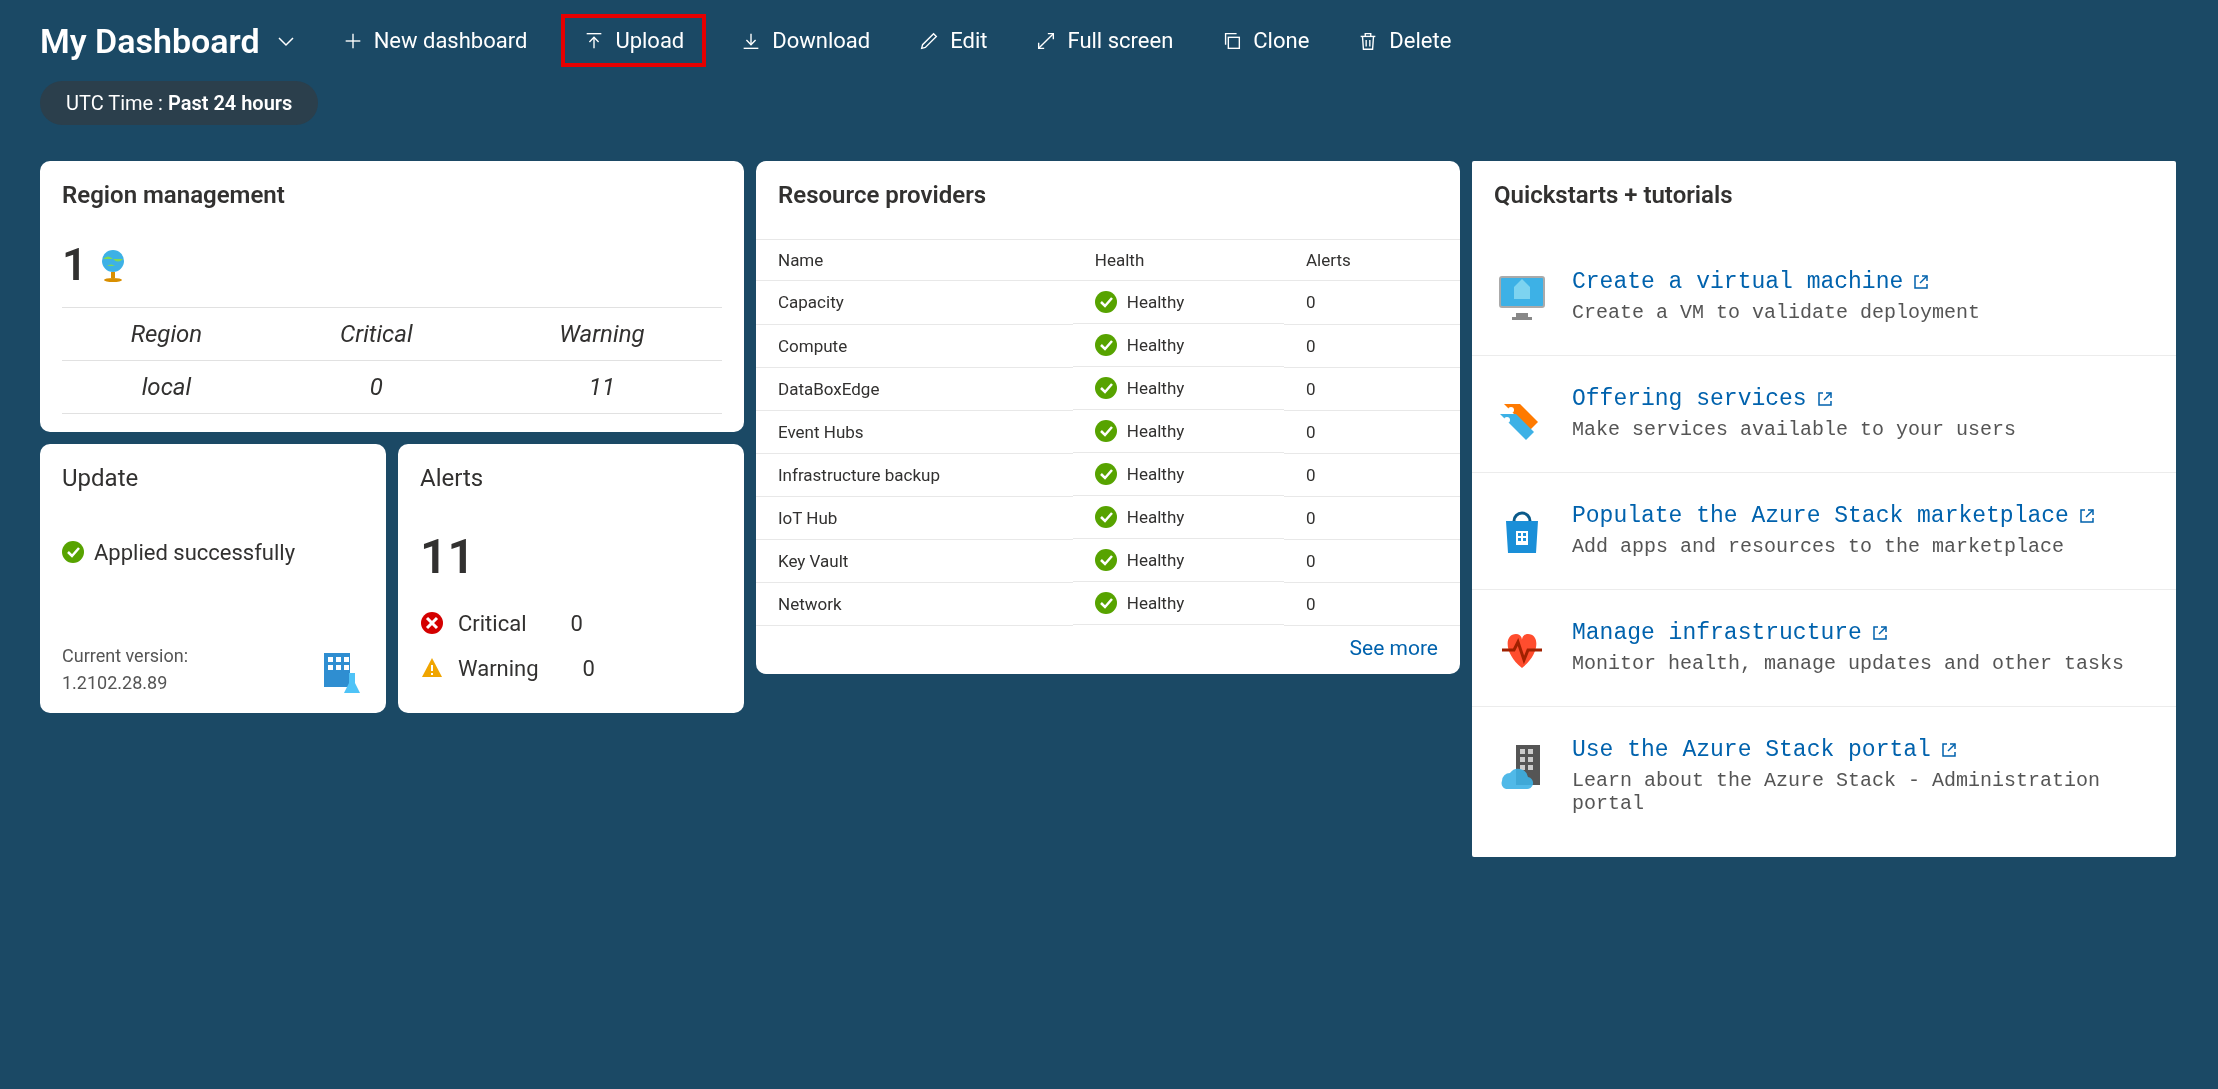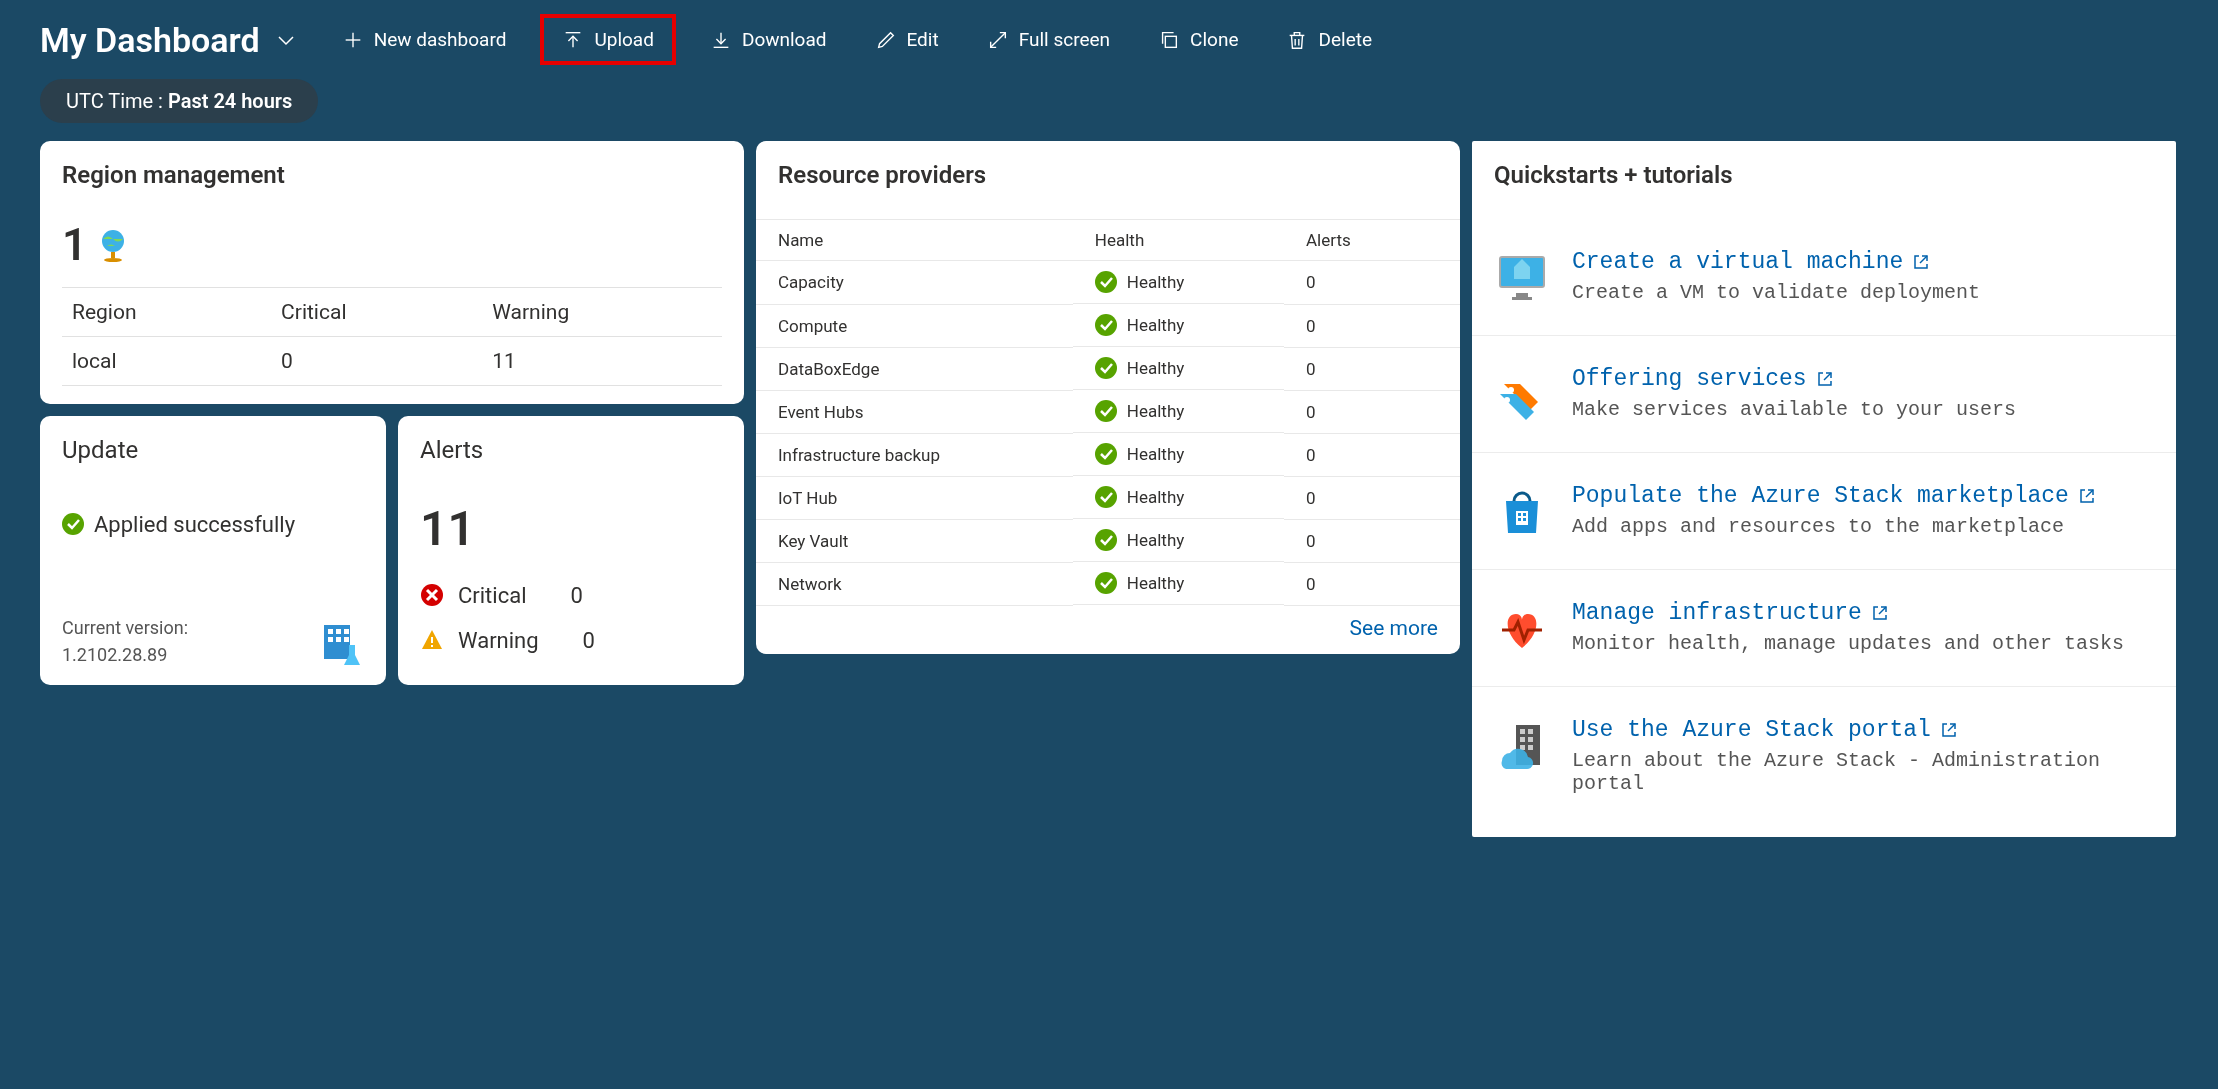--- a/index.html
+++ b/index.html
@@ -17,26 +17,26 @@
     padding: 14px 40px 8px 40px;
     gap: 30px;
     color: #fff;
   }
   .dash-title-wrap { display: flex; align-items: center; gap: 14px; cursor: pointer; }
   .dash-title { font-size: 34px; font-weight: 600; color: #fff; }
   .chevron { font-size: 22px; }
   .toolbar { display: flex; gap: 20px; align-items: center; }
   .tb-btn {
     display: flex; align-items: center; gap: 10px;
-    padding: 6px 12px; color: #fff; font-size: 19px;
+    padding: 6px 12px; color: #fff; font-size: 22px;
     cursor: pointer; border: 2px solid transparent;
   }
   .tb-btn.highlight { border: 4px solid #e60000; padding: 10px 18px; }
   .tb-icon { width: 22px; height: 22px; display: inline-block; }
-  .pill-row { padding: 6px 40px 18px 40px; }
+  .pill-row { padding: 6px 40px 36px 40px; }
   .pill {
     display: inline-block;
     background: #2b3f4c;
     color: #fff;
     border-radius: 26px;
     padding: 10px 26px;
     font-size: 20px;
   }
   .pill .strong { font-weight: 600; }
   .tile {
@@ -46,23 +46,24 @@
   .tile-header {
     font-size: 24px; font-weight: 600; color: #323130;
     padding: 20px 22px 30px 22px;
   }
   .region-body { padding: 0 22px 14px 22px; }
   .region-count-row { display: flex; align-items: center; gap: 10px; padding: 0 0 16px 0; }
   .region-count { font-size: 44px; font-weight: 600; }
   .globe-icon { width: 32px; height: 34px; }
   .region-table { width: 100%; border-collapse: collapse; }
   .region-table th, .region-table td {
-    text-align: left; font-size: 21px; font-weight: 400;
+    text-align: center; font-size: 24px; font-weight: 400;
     padding: 12px 10px;
     border-top: 1px solid #e1e1e1;
+    font-style: italic;
   }
   .region-table th { color: #323130; font-weight: 400; }
   .update-body { padding: 0 22px 16px 22px; }
   .update-status { display: flex; align-items: center; gap: 10px; font-size: 22px; font-weight: 400; margin: 18px 0 80px 0; }
   .status-dot { width: 22px; height: 22px; }
   .update-foot { display: flex; justify-content: space-between; align-items: flex-end; font-size: 18px; color: #555; }
   .update-foot .ver-label { display: block; margin-bottom: 6px; }
   .alerts-body { padding: 0 22px 22px 22px; }
   .alerts-count { font-size: 48px; font-weight: 600; margin: 6px 0 16px 0; }
   .alert-row { display: flex; align-items: center; gap: 14px; font-size: 22px; padding: 10px 0; }

